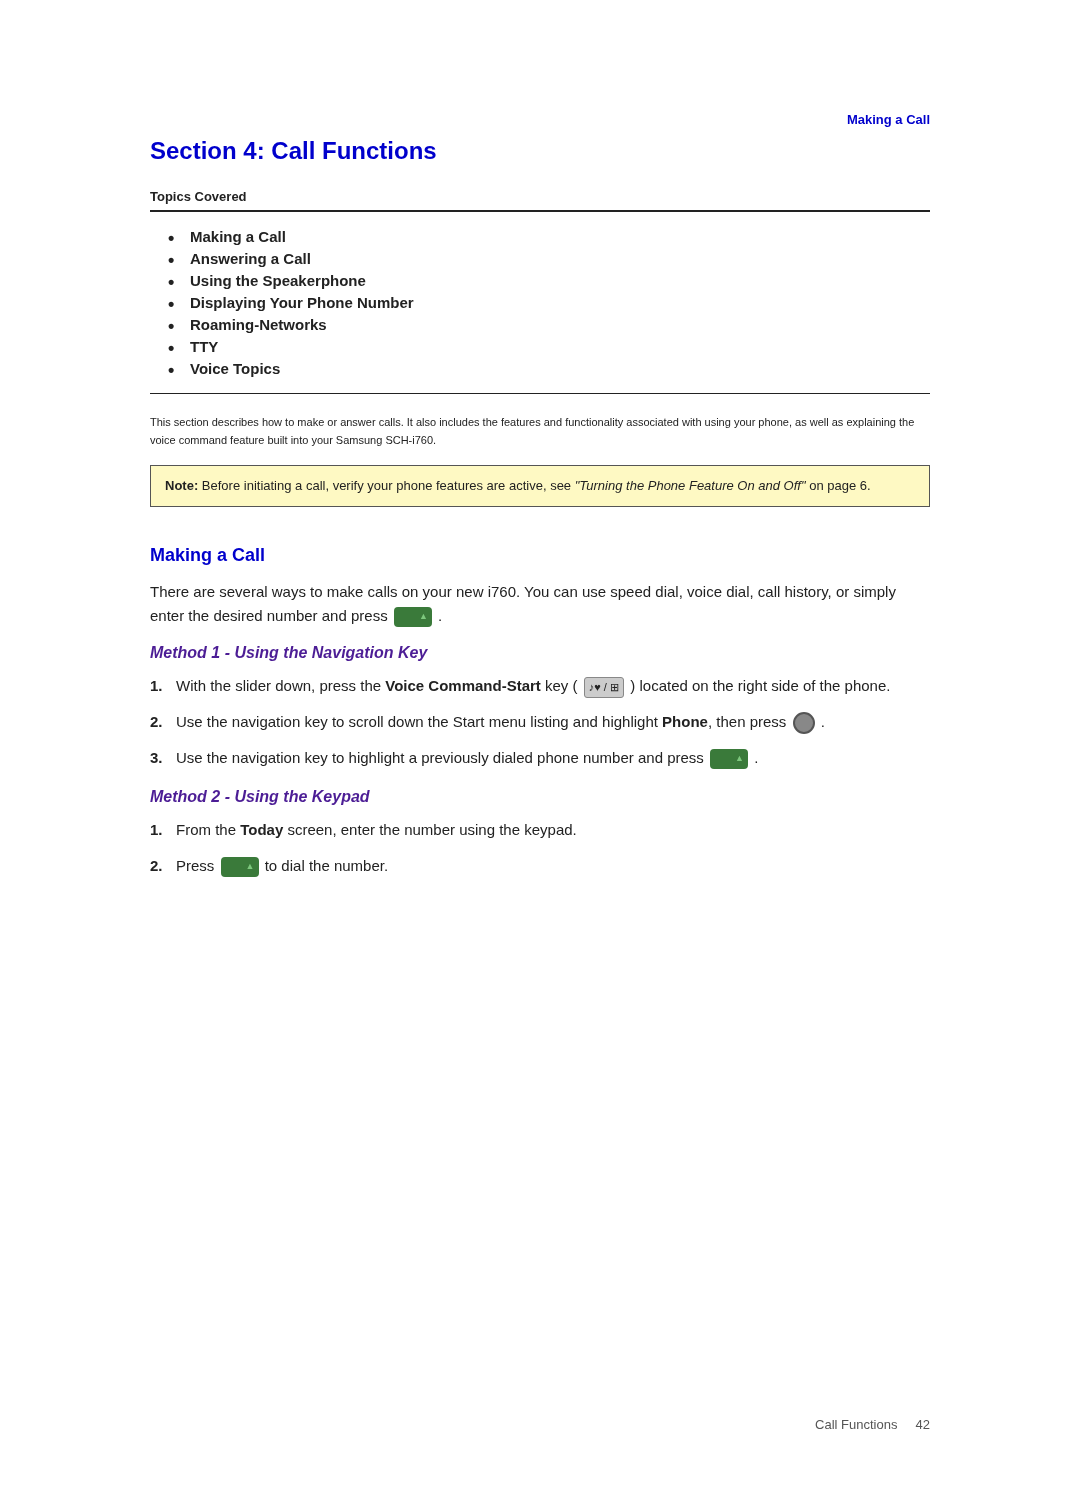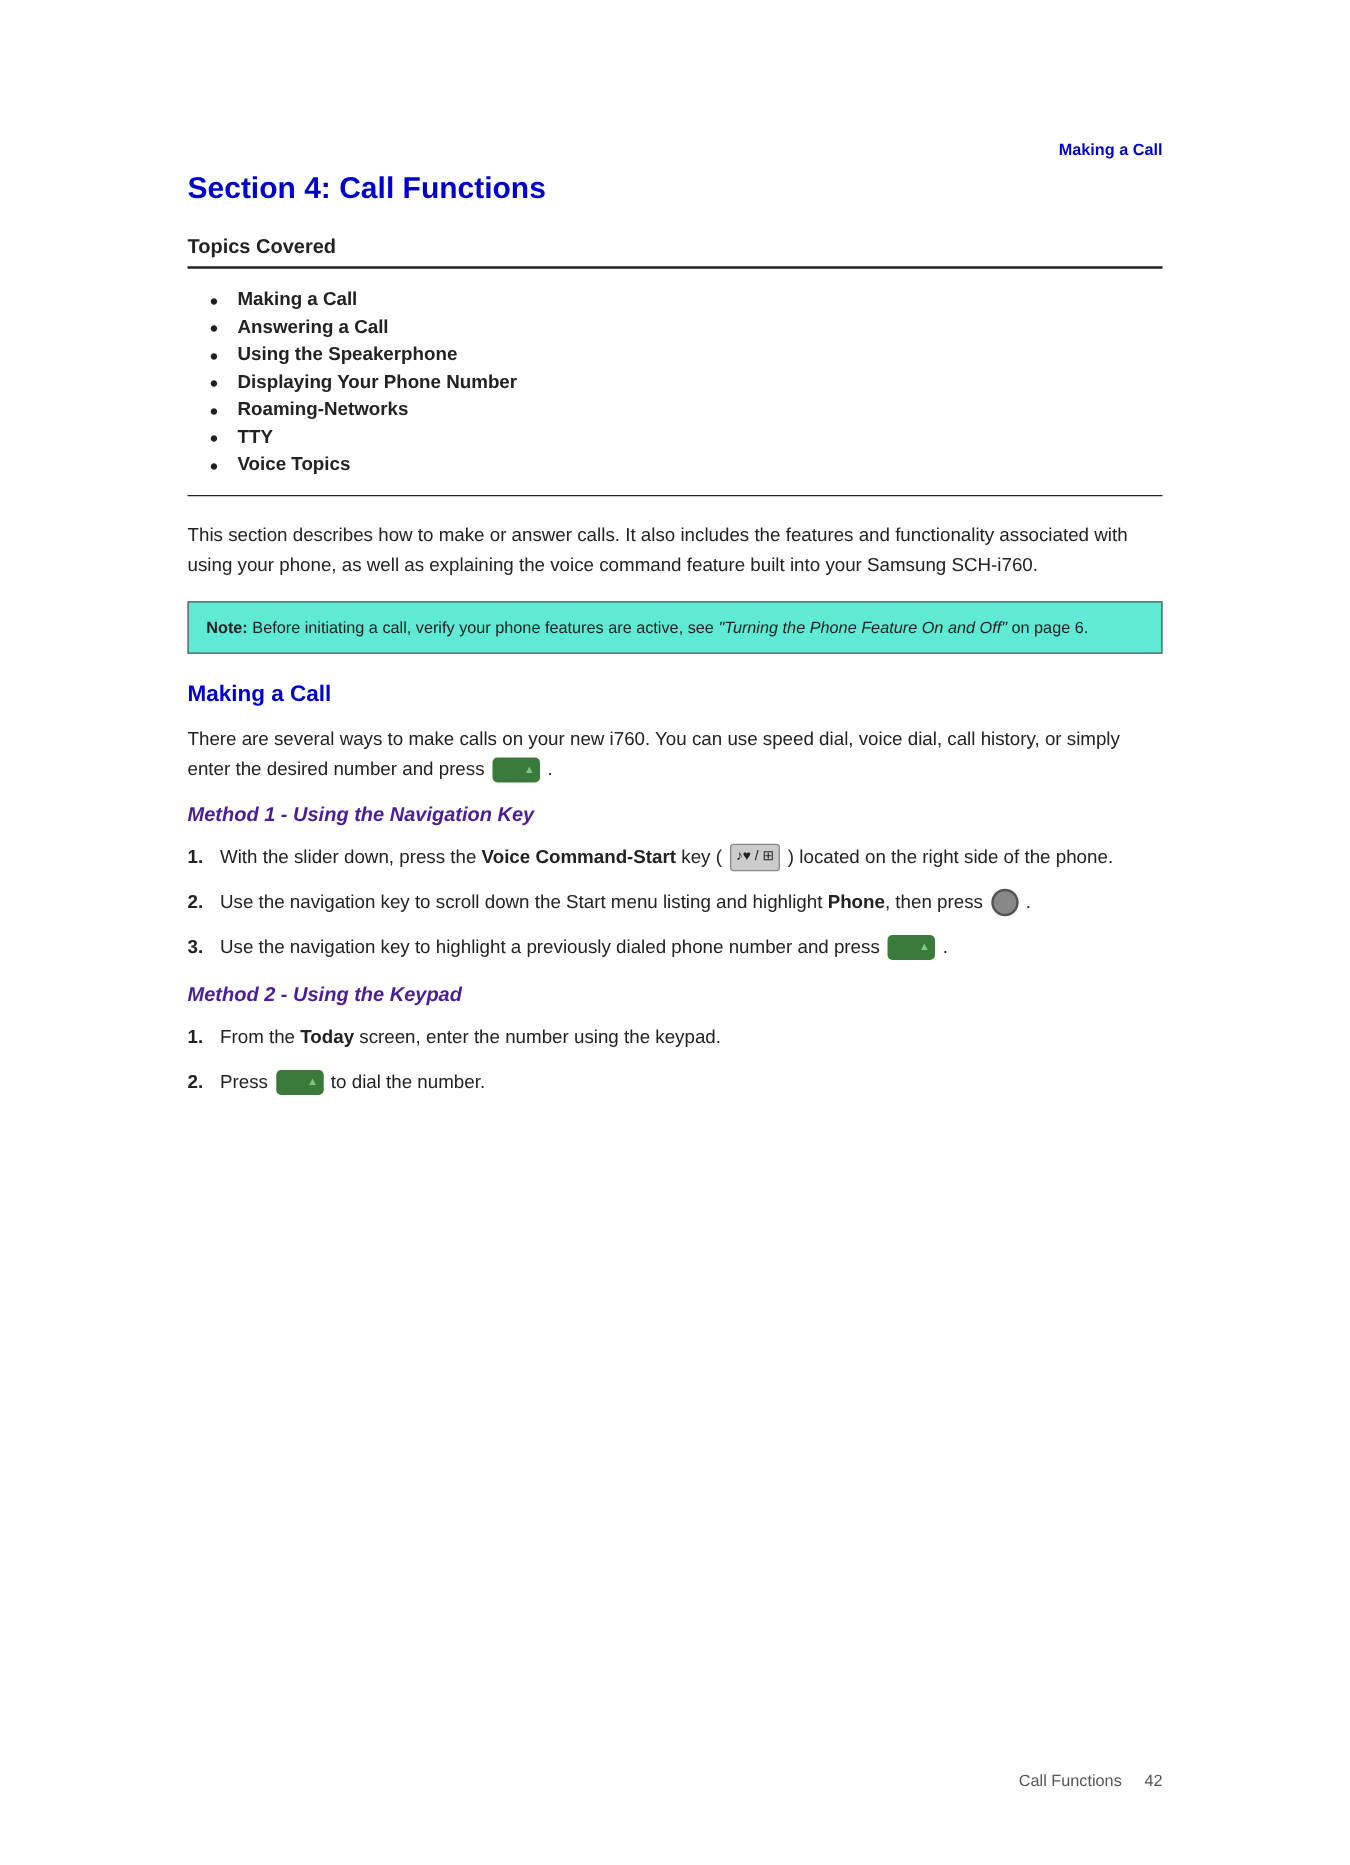--- a/index.html
+++ b/index.html
@@ -25,21 +25,21 @@
       margin-bottom: 10px;
     }
     .section-title {
       color: #0000cc;
       font-size: 24px;
       font-weight: bold;
       margin-bottom: 24px;
     }
     .topics-covered-label {
       font-weight: bold;
-      font-size: 16px;
+      font-size: 13px;
       margin-bottom: 6px;
     }
     .divider {
       border: none;
       border-top: 2px solid #222;
       margin-bottom: 16px;
     }
     .divider-light {
       border: none;
       border-top: 1.5px solid #222;
@@ -59,30 +59,30 @@
       font-size: 15px;
     }
     .bullet-list li::before {
       content: "•";
       position: absolute;
       left: 0;
       font-size: 18px;
     }
     .intro-text {
       margin: 18px 0 16px 0;
-      font-size: 15px;
+      font-size: 11px;
       line-height: 1.6;
     }
     .note-box {
       border: 1.5px solid #555;
       padding: 10px 14px;
       font-size: 13px;
       line-height: 1.55;
-      margin-bottom: 22px;
-      background: #5eead4;
+      margin-bottom: 38px;
+      background: #fef9c3;
     }
     .note-box .note-label {
       font-weight: bold;
     }
     .note-box em {
       font-style: italic;
     }
     .making-a-call-title {
       color: #0000cc;
       font-size: 18px;

